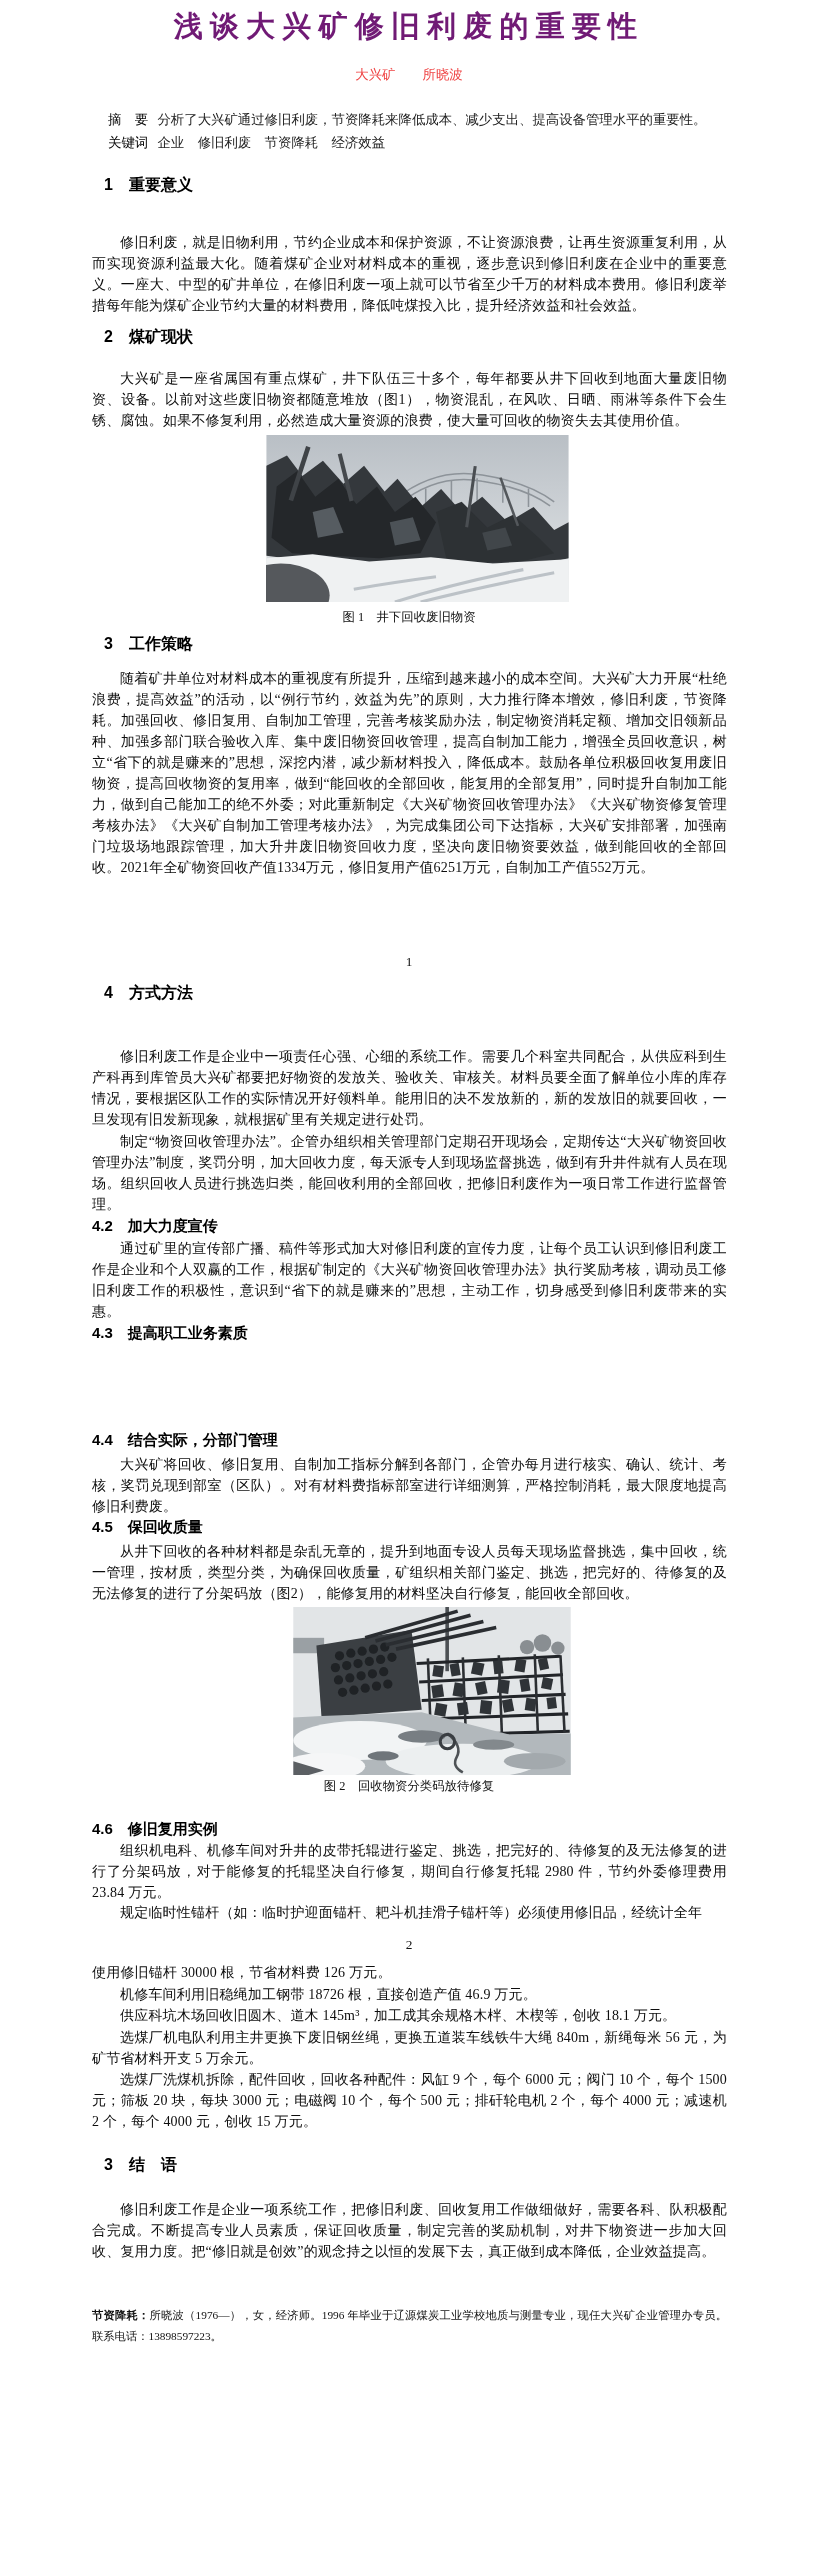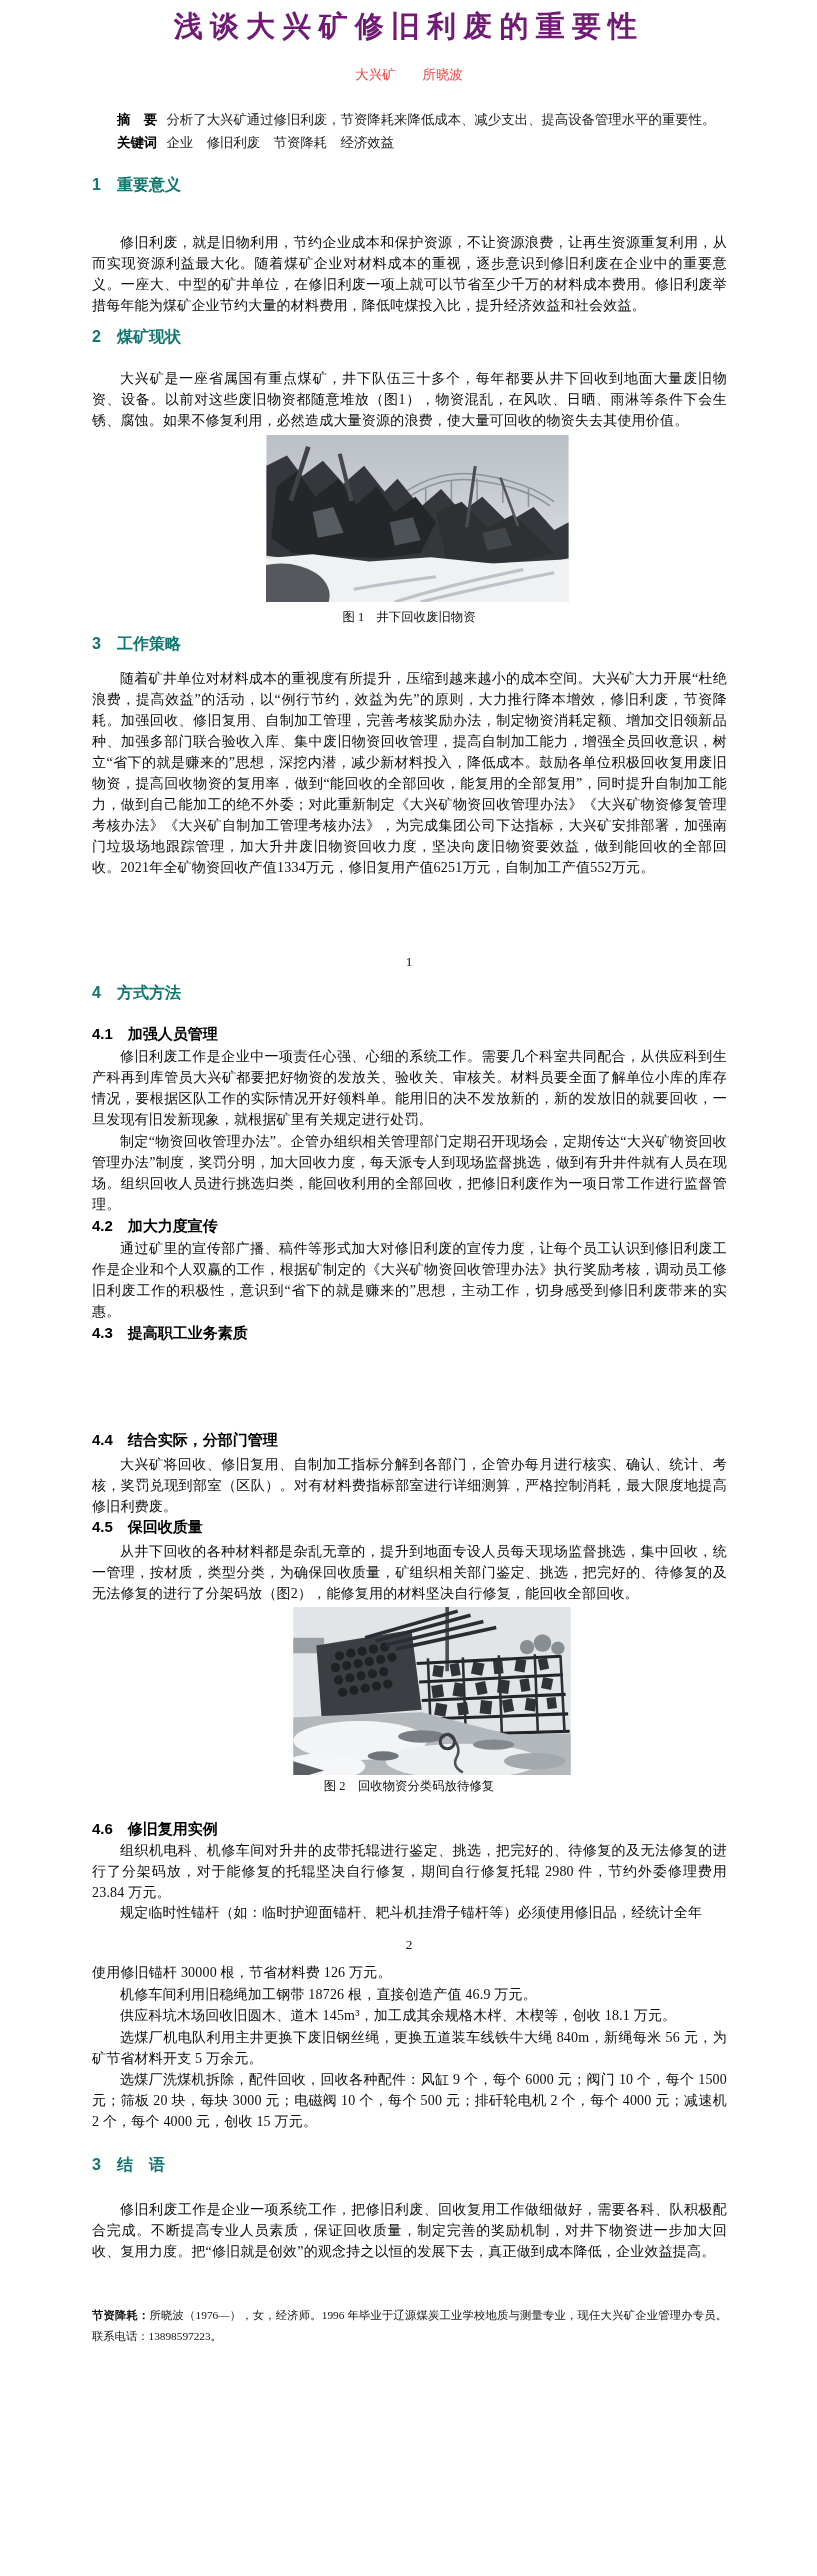--- a/index.html
+++ b/index.html
@@ -31,31 +31,30 @@
   }
   .byline .org { margin-right: 27px; }
   .meta-line {
     left: 108px; width: 629px;
     font-size: 13.4px;
     line-height: 21.6px;
     color: #222222;
   }
   .meta-label {
     font-family: "Liberation Sans", "DejaVu Sans", sans-serif;
-    font-weight: 700;
+    font-weight: 400;
     color: #000000;
     margin-right: 9.3px;
-    margin-left: 9px;
   }
   .h-major {
-    left: 92px; width: 635px;
+    left: 104px; width: 635px;
     font-family: "Liberation Sans", "DejaVu Sans", sans-serif;
     font-weight: 700;
     font-size: 16px;
-    color: #0f766e;
+    color: #000000;
     white-space: nowrap;
   }
   .h-sub {
     left: 92px; width: 635px;
     font-family: "Liberation Sans", "DejaVu Sans", sans-serif;
     font-weight: 700;
     font-size: 15px;
     color: #000000;
     white-space: nowrap;
   }
@@ -157,21 +156,20 @@
   </svg>
   <div class="abs fig-caption" style="top: 609px;">图 1　井下回收废旧物资</div>
 
   <div class="abs h-major" style="top: 634px;">3　工作策略</div>
   <div class="abs para" style="top: 668px;">随着矿井单位对材料成本的重视度有所提升，压缩到越来越小的成本空间。大兴矿大力开展“杜绝浪费，提高效益”的活动，以“例行节约，效益为先”的原则，大力推行降本增效，修旧利废，节资降耗。加强回收、修旧复用、自制加工管理，完善考核奖励办法，制定物资消耗定额、增加交旧领新品种、加强多部门联合验收入库、集中废旧物资回收管理，提高自制加工能力，增强全员回收意识，树立“省下的就是赚来的”思想，深挖内潜，减少新材料投入，降低成本。鼓励各单位积极回收复用废旧物资，提高回收物资的复用率，做到“能回收的全部回收，能复用的全部复用”，同时提升自制加工能力，做到自己能加工的绝不外委；对此重新制定《大兴矿物资回收管理办法》《大兴矿物资修复管理考核办法》《大兴矿自制加工管理考核办法》，为完成集团公司下达指标，大兴矿安排部署，加强南门垃圾场地跟踪管理，加大升井废旧物资回收力度，坚决向废旧物资要效益，做到能回收的全部回收。2021年全矿物资回收产值1334万元，修旧复用产值6251万元，自制加工产值552万元。</div>
 
   <div class="abs pagenum" style="top: 954px;">1</div>
 
   <div class="abs h-major" style="top: 983px;">4　方式方法</div>
 
-  <div class="abs h-sub" style="top: 1025px;">4.1　加强人员管理</div>
   <div class="abs para" style="top: 1046px;">修旧利废工作是企业中一项责任心强、心细的系统工作。需要几个科室共同配合，从供应科到生产科再到库管员大兴矿都要把好物资的发放关、验收关、审核关。材料员要全面了解单位小库的库存情况，要根据区队工作的实际情况开好领料单。能用旧的决不发放新的，新的发放旧的就要回收，一旦发现有旧发新现象，就根据矿里有关规定进行处罚。</div>
   <div class="abs para" style="top: 1131px;">制定“物资回收管理办法”。企管办组织相关管理部门定期召开现场会，定期传达“大兴矿物资回收管理办法”制度，奖罚分明，加大回收力度，每天派专人到现场监督挑选，做到有升井件就有人员在现场。组织回收人员进行挑选归类，能回收利用的全部回收，把修旧利废作为一项日常工作进行监督管理。</div>
 
   <div class="abs h-sub" style="top: 1217px;">4.2　加大力度宣传</div>
   <div class="abs para" style="top: 1238px;">通过矿里的宣传部广播、稿件等形式加大对修旧利废的宣传力度，让每个员工认识到修旧利废工作是企业和个人双赢的工作，根据矿制定的《大兴矿物资回收管理办法》执行奖励考核，调动员工修旧利废工作的积极性，意识到“省下的就是赚来的”思想，主动工作，切身感受到修旧利废带来的实惠。</div>
 
   <div class="abs h-sub" style="top: 1324px;">4.3　提高职工业务素质</div>
 
   <div class="abs h-sub" style="top: 1431px;">4.4　结合实际，分部门管理</div>
   <div class="abs para" style="top: 1454px;">大兴矿将回收、修旧复用、自制加工指标分解到各部门，企管办每月进行核实、确认、统计、考核，奖罚兑现到部室（区队）。对有材料费指标部室进行详细测算，严格控制消耗，最大限度地提高修旧利费废。</div>

